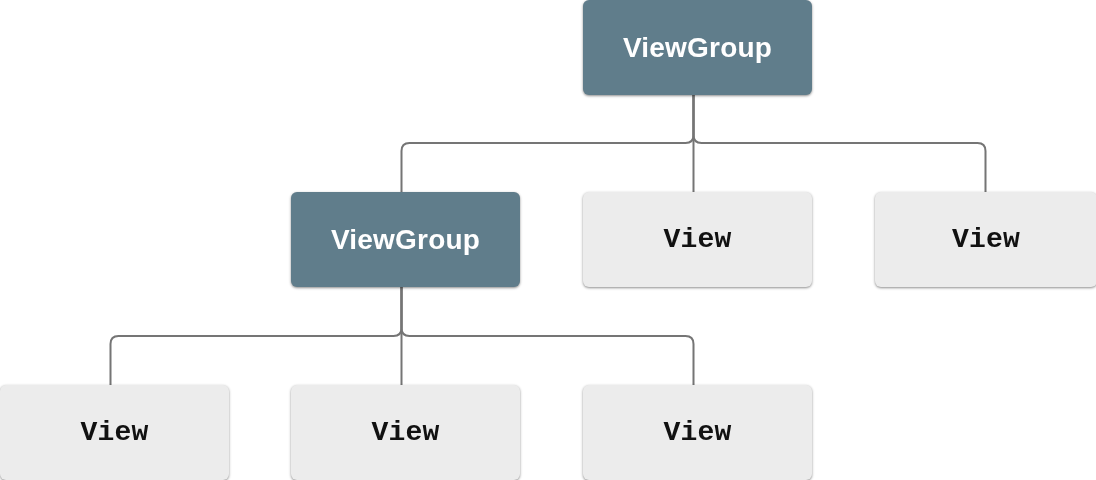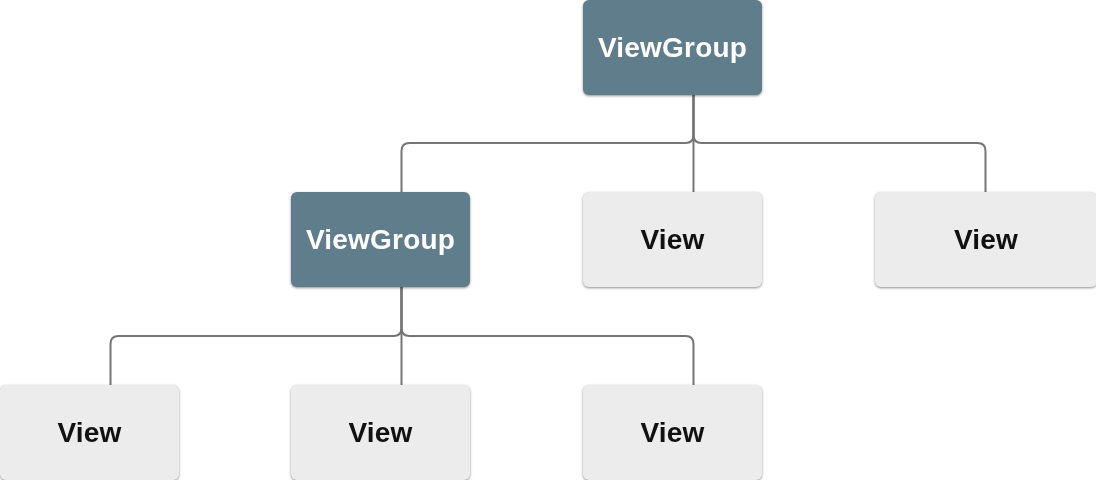--- a/index.html
+++ b/index.html
@@ -23,38 +23,39 @@
     width: 1096px;
     height: 480px;
   }
   svg.connectors path {
     fill: none;
     stroke: var(--connector, #757575);
     stroke-width: 2;
   }
   .node {
     position: absolute;
-    width: 179px;
+    width: 229px;
     height: 95px;
     border-radius: 6px;
     display: flex;
     align-items: center;
     justify-content: center;
     font-size: 28px;
     font-weight: bold;
     letter-spacing: 0.2px;
     box-shadow: 0 1px 3px rgba(0,0,0,0.30), 0 1px 2px rgba(0,0,0,0.18);
   }
   .node--group {
     background: var(--group-fill, #607D8B);
     color: var(--group-text, #ffffff);
   }
   .node--view {
     background: var(--view-fill, #ECECEC);
     color: var(--view-text, #111111);
+    font-family: Liberation Mono, monospace;
   }
   
   #n-root        { left: 583px; top: 0px;   }
   #n-childgroup  { left: 291px; top: 192px; }
   #n-childview1  { left: 583px; top: 192px; }
   #n-childview2  { left: 875px; top: 192px; width: 222px; }
   #n-grandview1  { left: 0px;   top: 385px; }
   #n-grandview2  { left: 291px; top: 385px; }
   #n-grandview3  { left: 583px; top: 385px; }
 </style>

